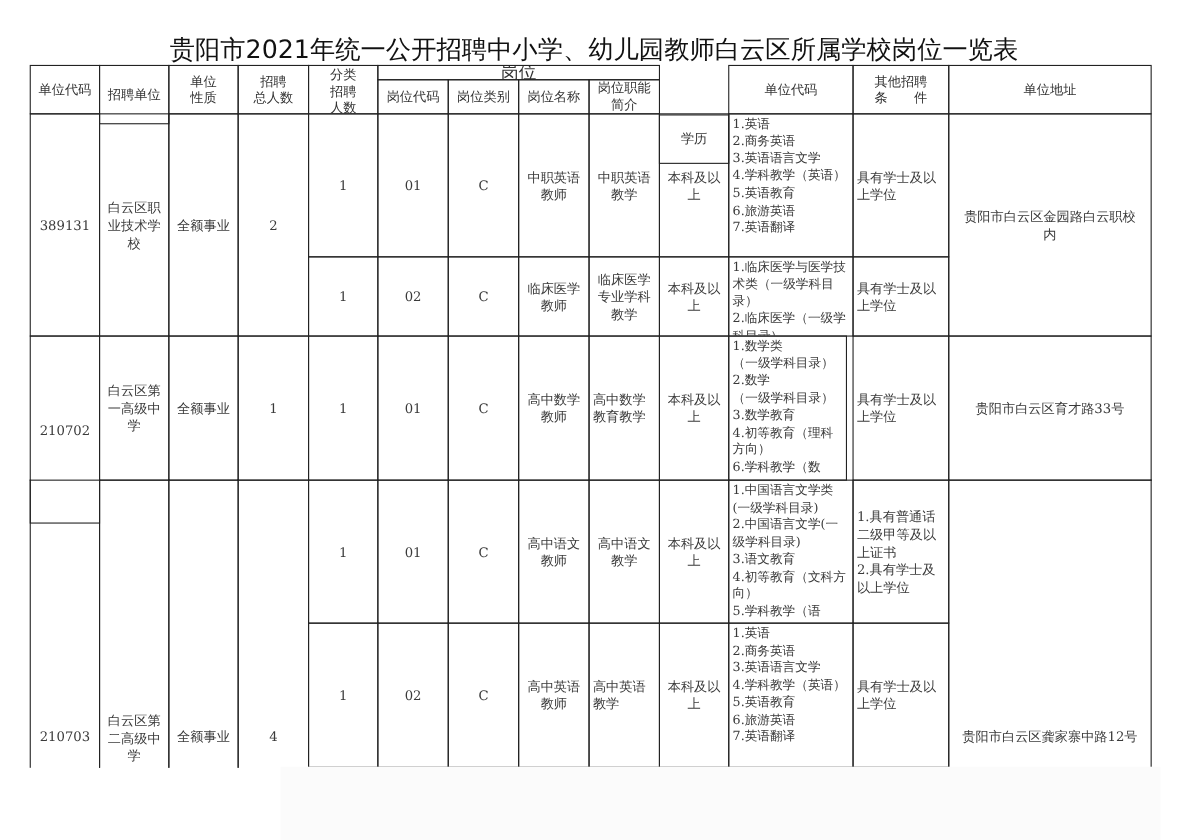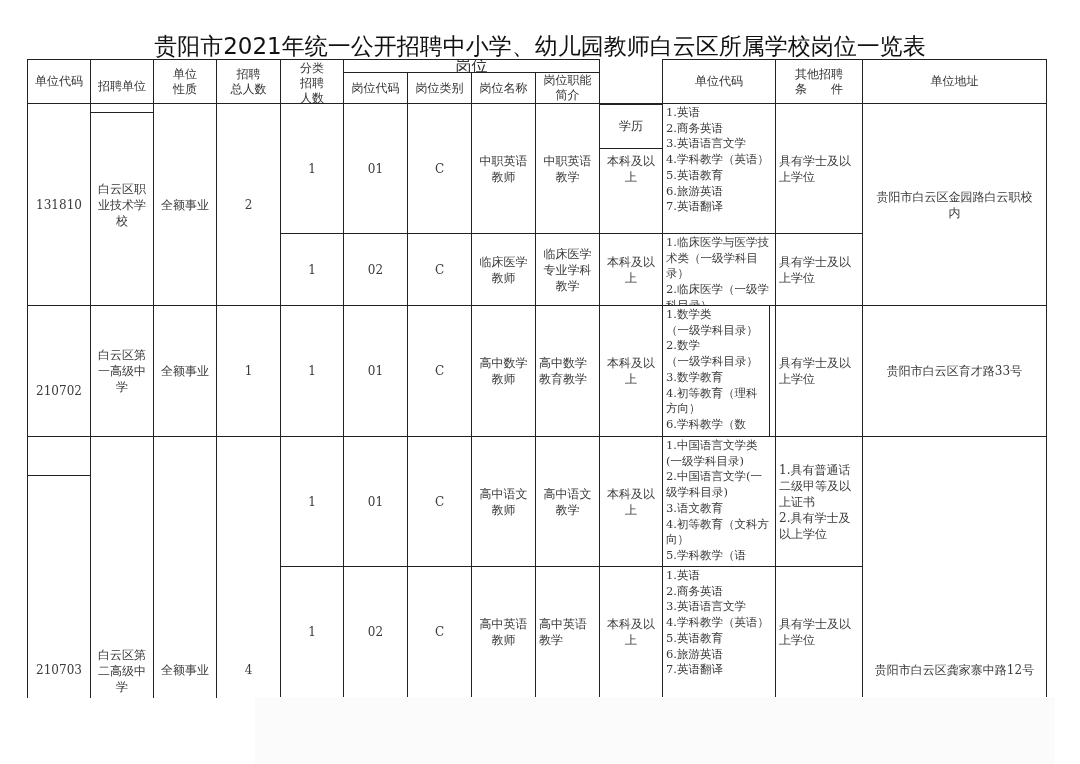--- a/index.html
+++ b/index.html
@@ -37,21 +37,21 @@
 <div class="cell hdr" style="left:407px;top:72px;width:65px;height:32px;">岗位类别</div>
 <div class="cell hdr" style="left:471px;top:72px;width:65px;height:32px;">岗位名称</div>
 <div class="cell hdr ml" style="left:535px;top:72px;width:65px;height:32px;">岗位职能
 简介</div>
 <div class="cell hdr" style="left:599px;top:59px;width:64px;height:45px;margin-top:45px;">学历</div>
 <div class="cell hdr" style="left:662px;top:59px;width:114px;height:45px;">单位代码</div>
 <div class="cell hdr ml" style="left:775px;top:59px;width:88px;height:45px;">其他招聘
 条　　件</div>
 <div class="cell hdr" style="left:862px;top:59px;width:185px;height:45px;">单位地址</div>
 
-<div class="cell" style="left:27px;top:103px;width:64px;height:203px;">131810</div>
+<div class="cell" style="left:27px;top:103px;width:64px;height:203px;">389131</div>
 <div class="cell ml" style="left:90px;top:103px;width:64px;height:203px;">白云区职
 业技术学
 校</div>
 <div class="cell" style="left:153px;top:103px;width:64px;height:203px;">全额事业</div>
 <div class="cell" style="left:216px;top:103px;width:65px;height:203px;">2</div>
 <div class="cell ml" style="left:862px;top:103px;width:185px;height:203px;">贵阳市白云区金园路白云职校
 内</div>
 
 <div class="cell" style="left:280px;top:103px;width:64px;height:131px;">1</div>
 <div class="cell" style="left:343px;top:103px;width:65px;height:131px;">01</div>

